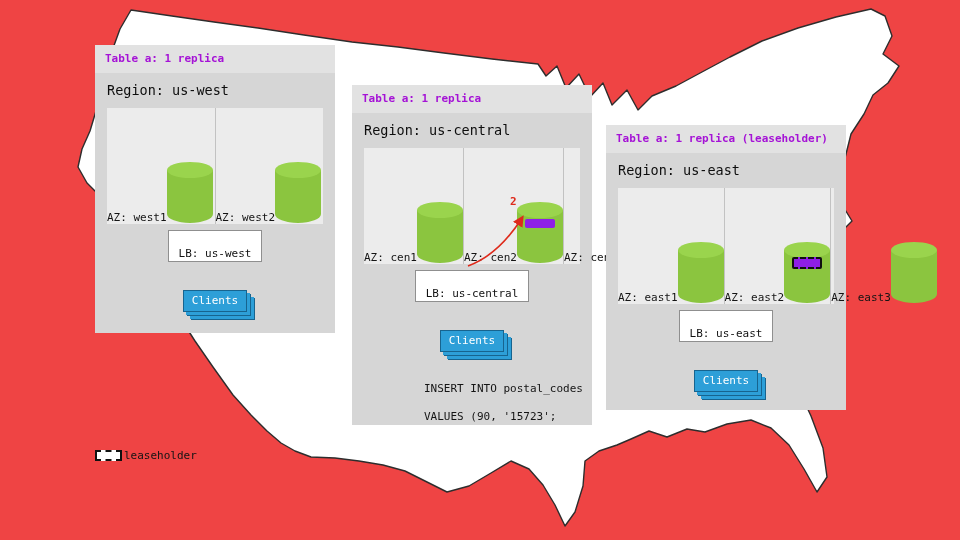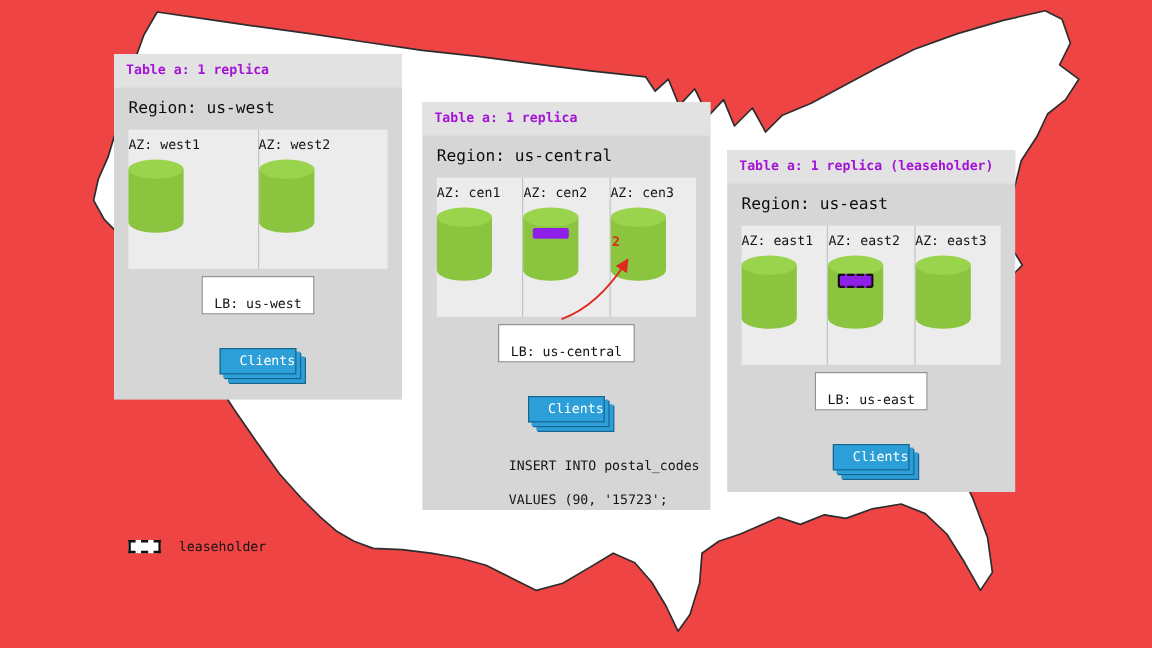--- a/index.html
+++ b/index.html
@@ -21,21 +21,21 @@
   .region-title {
     height:35px; line-height:35px; padding:0 12px;
     color:#0d0d0d; font-size:13.5px; white-space:nowrap;
   }
 
   .az-box {
     height:116px; margin:0 12px;
     background:var(--az-box,#ececec);
     display:flex;
   }
-  .az { flex:1 1 0; display:flex; flex-direction:column; align-items:flex-start; }
+  .az { flex:1 1 0; display:flex; flex-direction:row; align-items:flex-end; }
   .az + .az { border-left:1px solid var(--divider,#c2c2c2); }
   .az-label { margin-top:6px; font-size:11px; color:#141414; white-space:nowrap; }
 
   .cyl { position:relative; width:46px; height:62px; margin-top:6px; }
   .cyl-body {
     position:absolute; top:8px; left:0; width:46px; height:53px;
     background:var(--green,#8bc53f);
     border-radius:0 0 23px 23px / 0 0 9px 9px;
   }
   .cyl-top {
@@ -53,39 +53,39 @@
   .lb {
     width:fit-content; margin:6px auto 0; padding:15px 10px;
     height:20px; line-height:15px;
     background:#ffffff; border:1px solid var(--lb-border,#8f8f8f);
     font-size:11px; color:#111; white-space:nowrap;
   }
 
   .clients {
     position:relative; width:64px; margin:28px auto 0; height:22px;
     background:var(--blue,#2d9fd8); border:1px solid var(--blue-dark,#17648f);
-    color:#ffffff; font-size:11px; text-align:right; line-height:20px;
+    color:#ffffff; font-size:11px; text-align:center; line-height:20px;
     cursor:pointer;
     box-shadow:
       3px 3px 0 0 var(--blue,#2d9fd8),
       4px 4px 0 0 var(--blue-dark,#17648f),
       7px 7px 0 0 var(--blue,#2d9fd8),
       8px 8px 0 0 var(--blue-dark,#17648f);
   }
 
   .query {
     margin:30px 0 0 72px; font-size:11px; line-height:14px; color:#141414;
     white-space:pre;
   }
 
   .arrow-svg { position:absolute; left:0; top:0; z-index:5; pointer-events:none; }
 
   .legend {
-    position:absolute; left:107px; top:449px; z-index:2;
-    display:flex; align-items:center; gap:15px;
+    position:absolute; left:95px; top:449px; z-index:2;
+    display:flex; align-items:center; gap:2px;
   }
   .legend-swatch {
     display:inline-block; width:27px; height:11px;
     background:#ffffff; border:2px dashed #111111;
   }
   .legend-label { font-size:11px; color:#141414; }
 </style>
 </head>
 <body>
 

